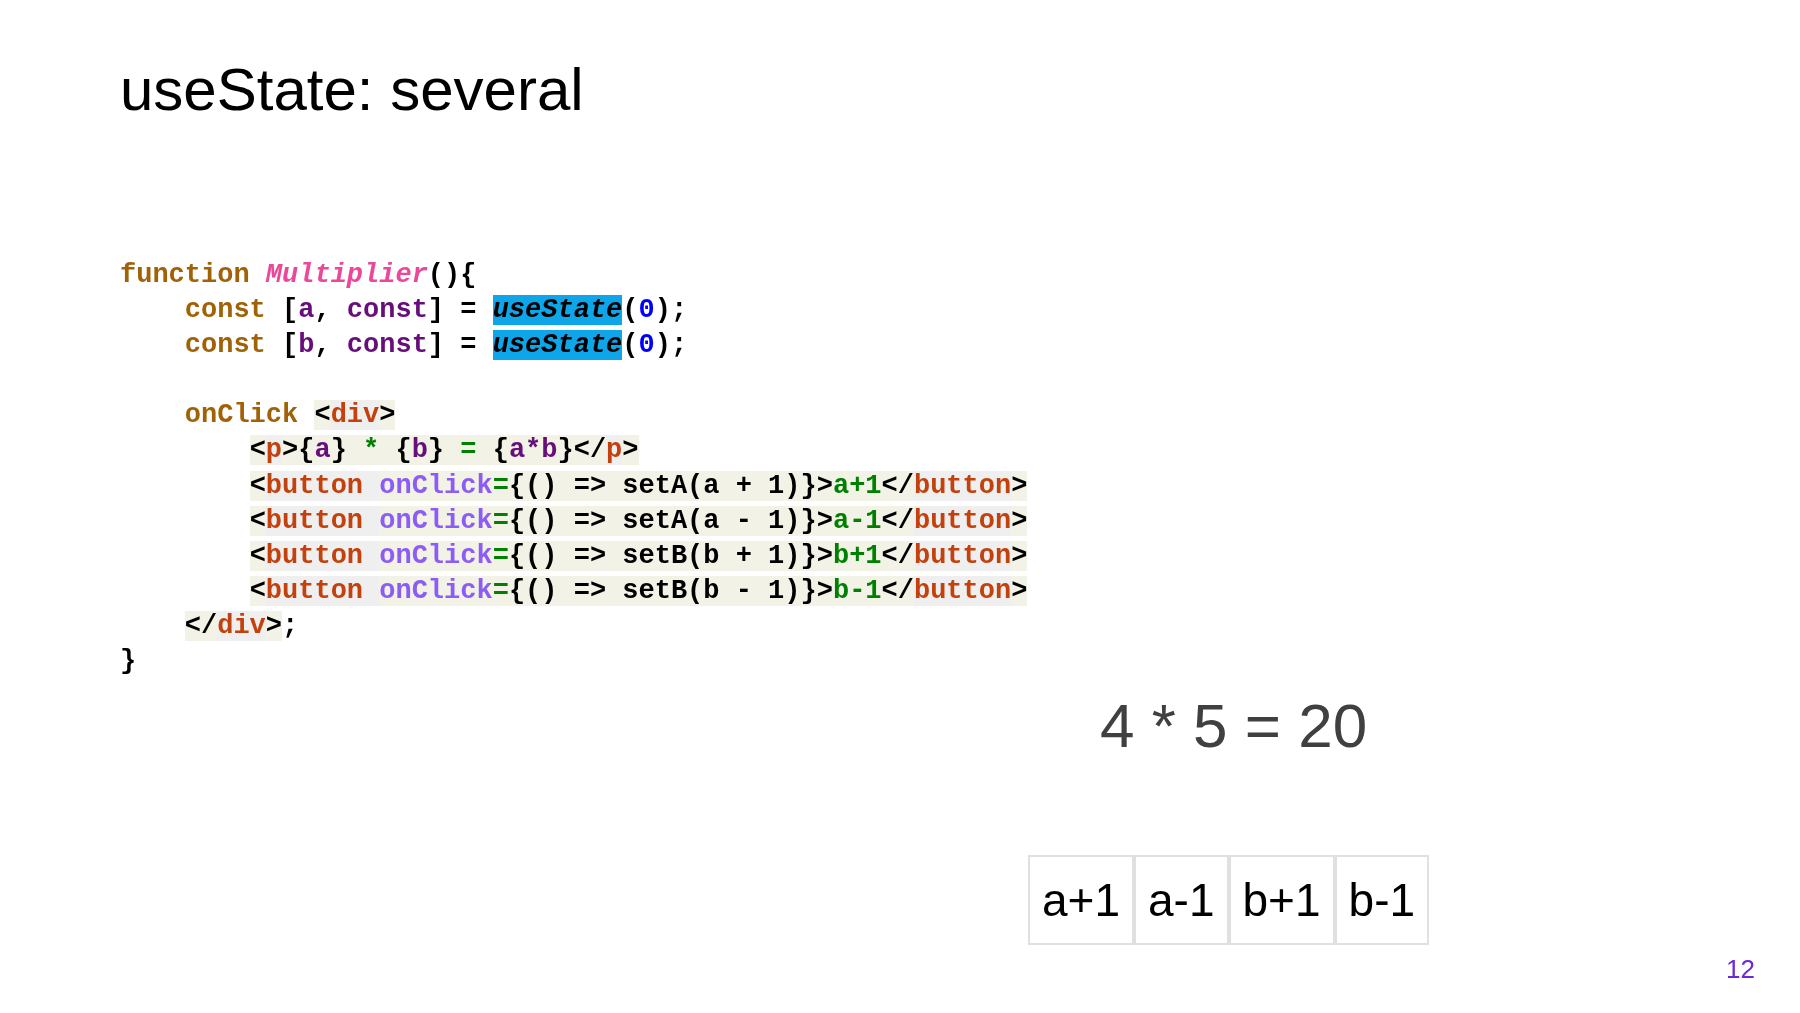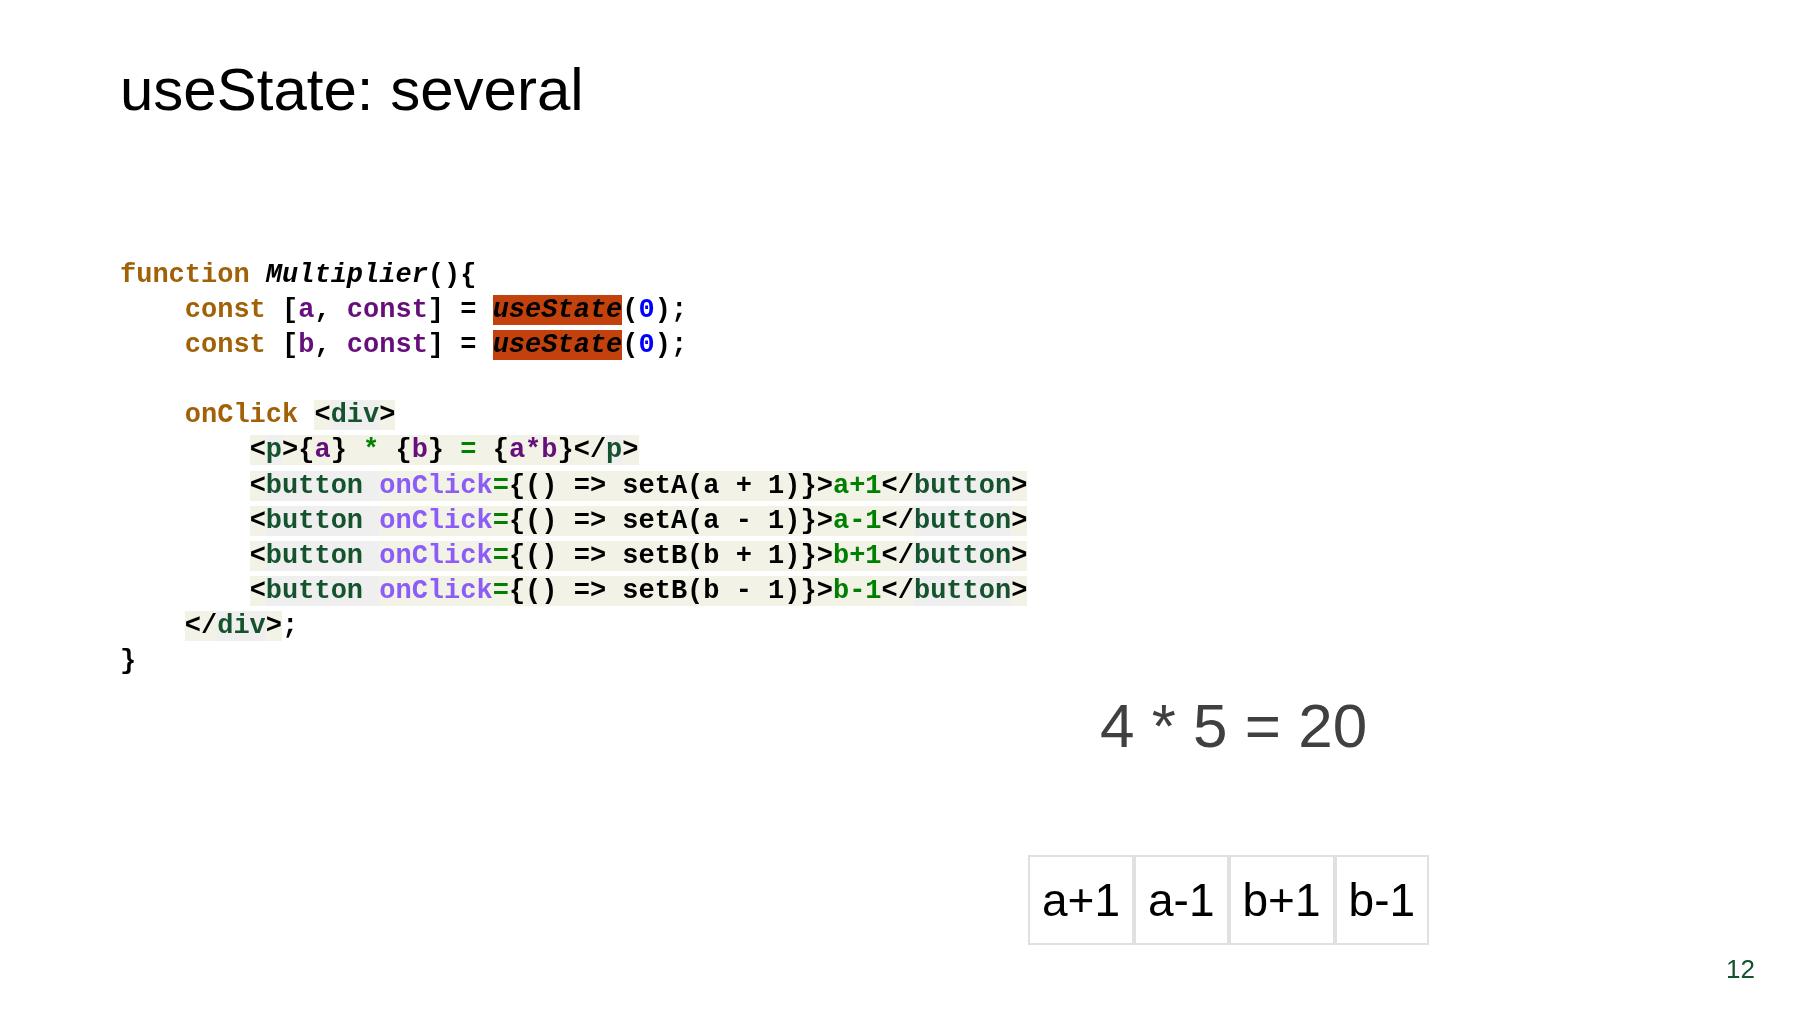--- a/index.html
+++ b/index.html
@@ -23,25 +23,25 @@
       position: absolute;
       top: 258px;
       left: 120px;
       font-family: "Courier New", Courier, monospace;
       font-size: 27px;
       font-weight: bold;
       line-height: 1.3;
       white-space: pre;
     }
     .kw { color: #a16207; }
-    .fn-name { color: #000000; font-style: italic; }
+    .fn-name { color: #ec4899; font-style: italic; }
     .id { color: #660e7a; }
-    .call { color: #000; font-style: italic; background: #c2410c; }
+    .call { color: #000; font-style: italic; background: #0ea5e9; }
     .num { color: #0000ff; }
-    .tag-name { color: #14532d; background: #efefef; }
+    .tag-name { color: #c2410c; background: #efefef; }
     .hl { background: #f2f2e6; }
     .attr { color: #8b5cf6; }
     .txt { color: #008000; font-weight: bold; }
     .output-text {
       position: absolute;
       top: 690px;
       left: 1100px;
       font-size: 62px;
       font-weight: normal;
       color: #404040;
@@ -61,21 +61,21 @@
       border: 2px solid #e0e0e0;
       padding: 16px 12px;
       color: #000;
       cursor: pointer;
     }
     .page-number {
       position: absolute;
       bottom: 28px;
       right: 45px;
       font-size: 26px;
-      color: #14532d;
+      color: #6d28d9;
     }
   </style>
 </head>
 <body>
 
 <div class="slide-title">useState: several</div>
 
 <div class="code-block"><span class="kw">function</span> <span class="fn-name">Multiplier</span><span>(){</span>
 <span>    </span><span class="kw">const</span><span> [</span><span class="id">a</span><span>, </span><span class="id">const</span><span>] = </span><span class="call">useState</span><span>(</span><span class="num">0</span><span>);</span>
 <span>    </span><span class="kw">const</span><span> [</span><span class="id">b</span><span>, </span><span class="id">const</span><span>] = </span><span class="call">useState</span><span>(</span><span class="num">0</span><span>);</span>

